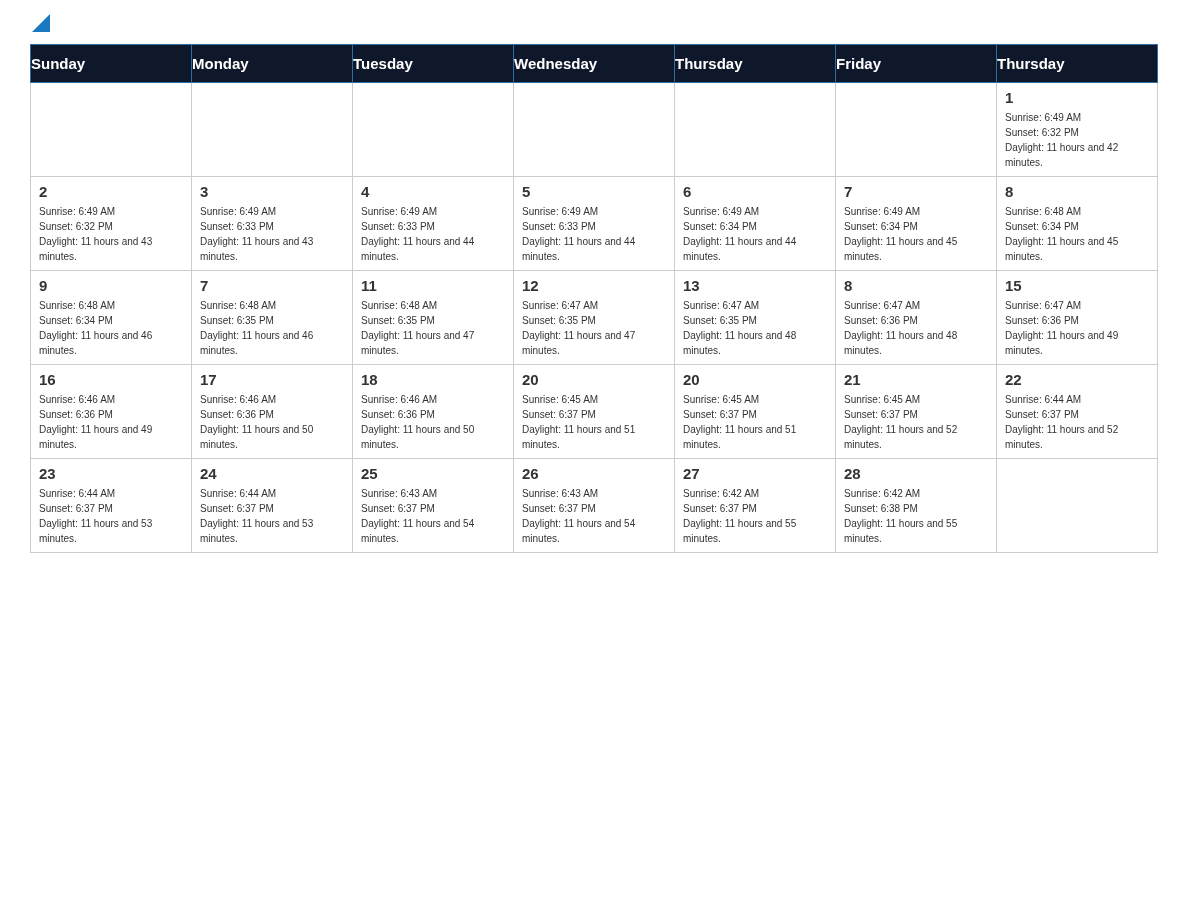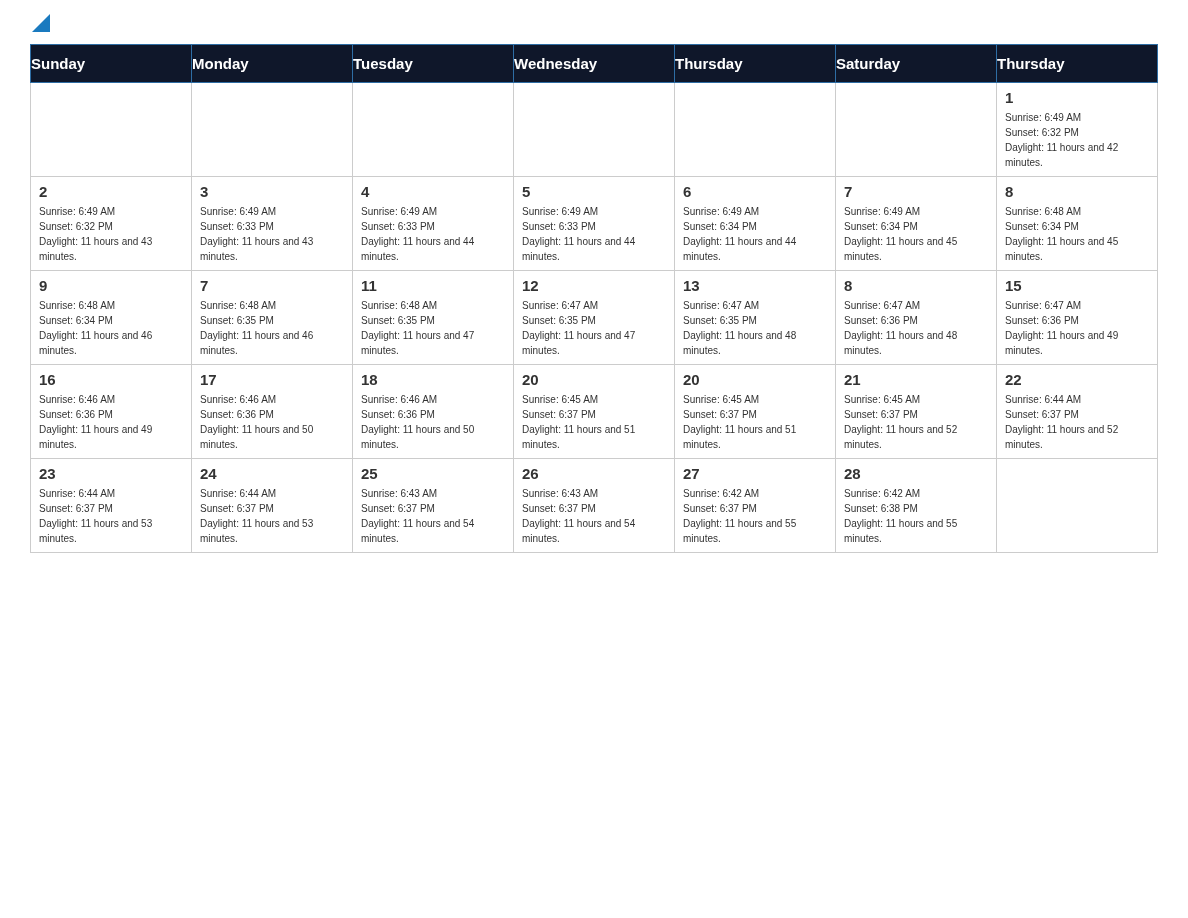--- a/index.html
+++ b/index.html
@@ -99,21 +99,21 @@
 </div>
 
 <table class="calendar">
   <thead>
     <tr>
     <th>Sunday</th>
         <th>Monday</th>
         <th>Tuesday</th>
         <th>Wednesday</th>
         <th>Thursday</th>
-        <th>Saturday</th>
+        <th>Friday</th>
         <th>Thursday</th>
       </tr>
   </thead>
   <tbody id="calendar-body">
   <tr>
         <td></td>
         <td></td>
         <td></td>
         <td></td>
         <td></td>

